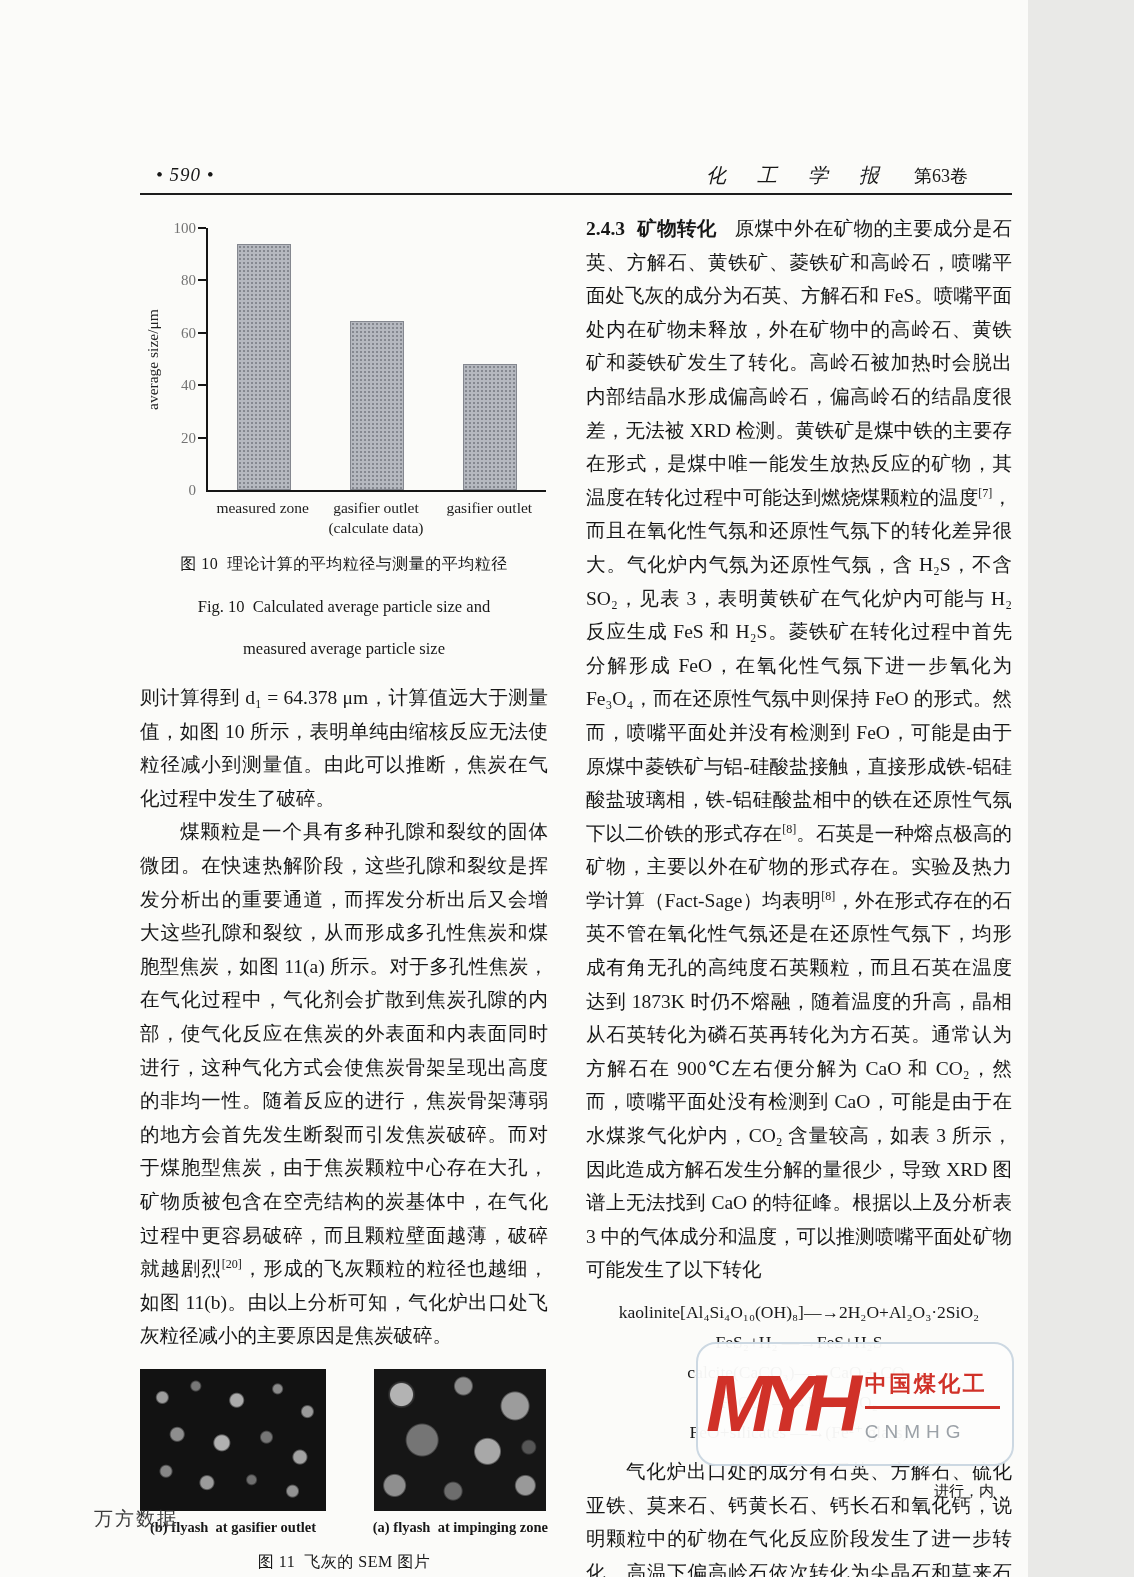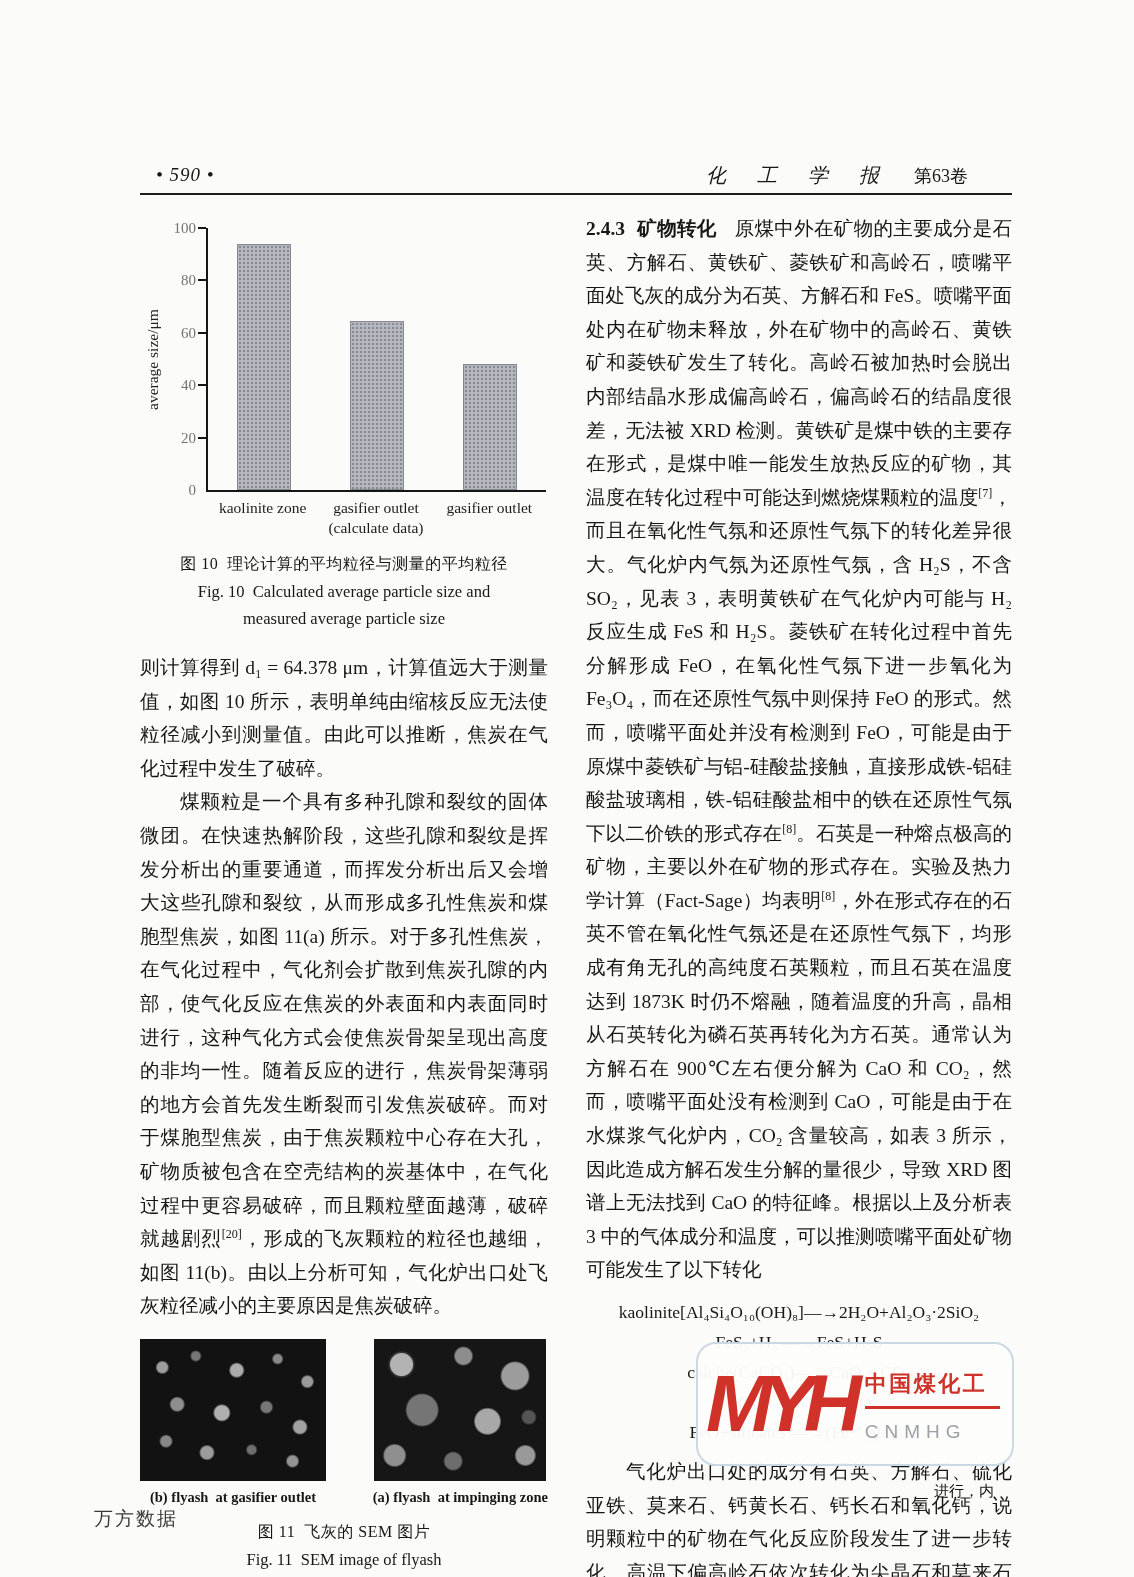--- a/index.html
+++ b/index.html
@@ -1,18 +1,18 @@
 <!DOCTYPE html>
 <html><head>
 <meta charset="utf-8">
 <style>
   * { margin:0; padding:0; box-sizing:border-box; }
   html,body { width:1134px; }
   body { font-family:"Liberation Serif","DejaVu Serif",serif; background:#e9e9e7; }
-  .page { position:relative; width:1134px; height:1577px; background:#fbfbf9; overflow:hidden; color:#171717; }
+  .page { position:relative; width:1028px; height:1577px; background:#fbfbf9; overflow:hidden; color:#171717; }
 
   
   .header-row { position:absolute; left:140px; top:162px; width:872px; height:28px; }
   .page-num { position:absolute; left:16px; top:2px; font-size:19px; font-style:italic; letter-spacing:1px; }
   .journal-title { position:absolute; left:0; right:120px; top:0; text-align:right; font-size:20px; letter-spacing:13px;font-style:italic; }
   .volume-label { position:absolute; right:44px; top:2px; font-size:18px; }
   .header-rule { position:absolute; left:140px; top:193px; width:872px; height:2px; background:#1d1d1d; }
 
   
   .col-left  { position:absolute; left:140px; top:218px; width:408px; }
@@ -31,21 +31,21 @@
   .ytick-label { position:absolute; right:calc(100% + 12px); width:32px; text-align:right; font-size:15px; color:#737373; }
   .ytick-mark { position:absolute; right:calc(100% + 2px); width:8px; height:2px; background:#151515; }
   .bar-slots { position:absolute; left:0; right:0; top:0; bottom:0; display:flex; }
   .bar-slot { flex:1; display:flex; align-items:flex-end; justify-content:center; }
   .bar { width:54px; background-color:#b5b8bf; border:1px solid #84878f;
          background-image:radial-gradient(rgba(55,58,68,0.38) 1px, transparent 1.4px);
          background-size:4px 4px; }
   .xlabels { display:flex; width:340px; margin-left:66px; margin-top:6px; }
   .xcat { flex:1; text-align:center; font-size:15.5px; line-height:20px; white-space:pre-line; color:#1b1b1b; }
   .cap-zh { text-align:center; font-size:16px; margin-top:16px; letter-spacing:0.5px; white-space:pre-wrap; }
-  .cap-en { text-align:center; font-size:16.5px; margin-top:7px; white-space:pre-wrap; }
+  .cap-en { text-align:center; font-size:16.5px; margin-top:22px; white-space:pre-wrap; }
 
   .para1 { margin-top:22px; }
   .para2 { margin-top:0; }
 
   
   .fig11 { margin-top:16px; }
   .sem-row { display:flex; justify-content:space-between; }
   .sem-col { display:flex; flex-direction:column; align-items:center; }
   .sem { height:142px; background-color:#141414; overflow:hidden; }
   .sem-a { width:172px;
@@ -133,21 +133,21 @@
               <div class="bar-slot">
                 <div class="bar" style="height: 64.4%; background-color: rgb(181, 184, 191);"></div>
               </div>
               <div class="bar-slot">
                 <div class="bar" style="height: 48%; background-color: rgb(181, 184, 191);"></div>
               </div>
             </div>
           </div>
       </div>
       <div class="xlabels">
-          <div class="xcat">kaolinite zone</div>
+          <div class="xcat">measured zone</div>
           <div class="xcat">gasifier outlet
 (calculate data)</div>
           <div class="xcat">gasifier outlet</div>
         </div>
       <div class="cap-zh">图 10  理论计算的平均粒径与测量的平均粒径</div>
       <div class="cap-en">Fig. 10  Calculated average particle size and</div>
       <div class="cap-en">measured average particle size</div>
     </div>
 
     <p class="body-text para1">则计算得到 d₁ = 64.378 μm，计算值远大于测量值，如图 10 所示，表明单纯由缩核反应无法使粒径减小到测量值。由此可以推断，焦炭在气化过程中发生了破碎。</p>

